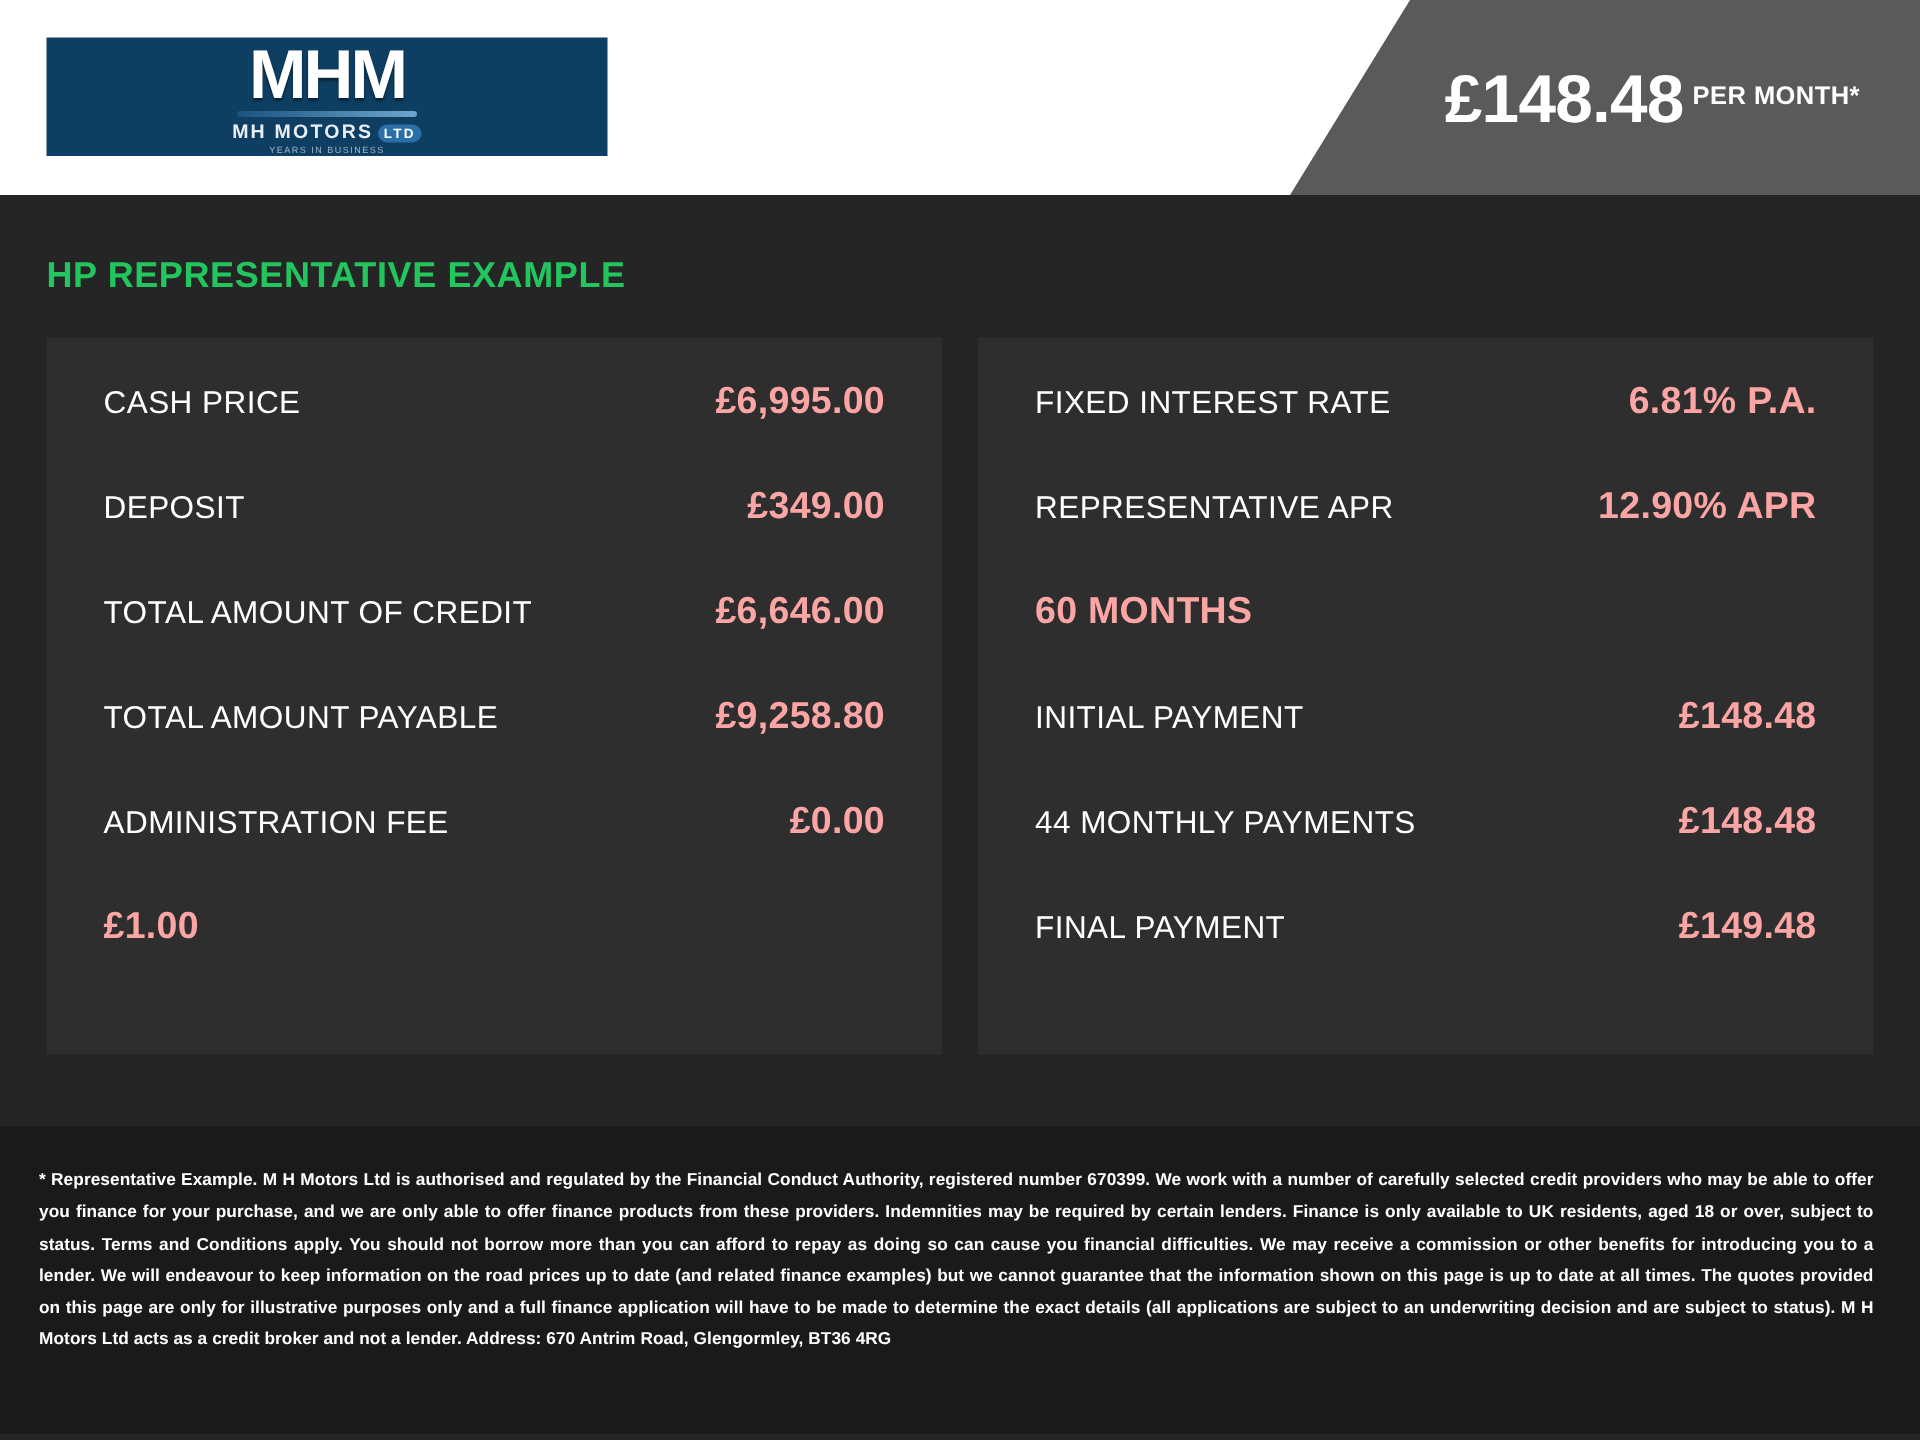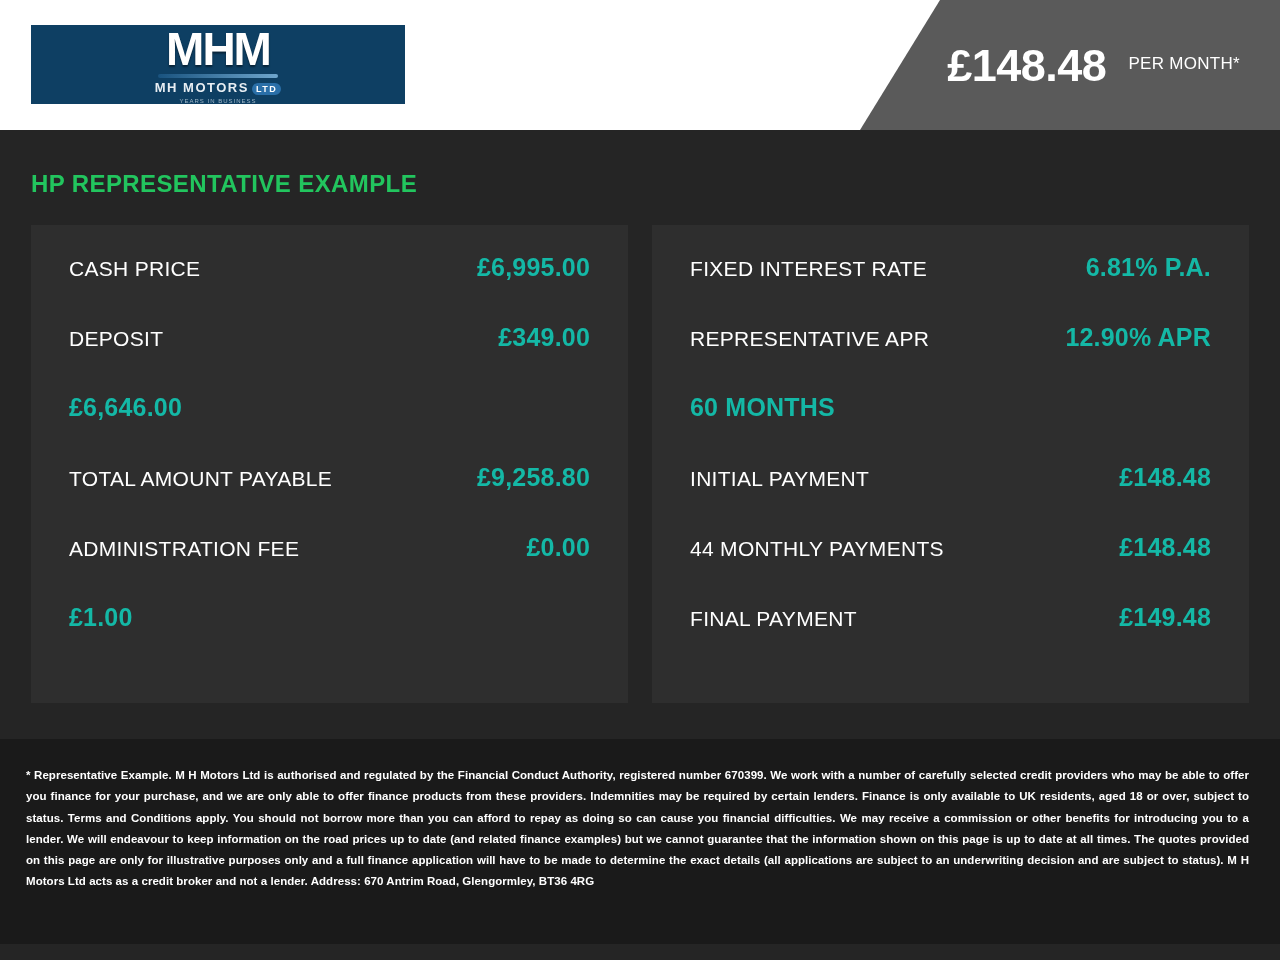--- a/index.html
+++ b/index.html
@@ -85,23 +85,23 @@
   }
   .price-amount {
     font-size: 45px;
     font-weight: bold;
     color: #ffffff;
     letter-spacing: -0.5px;
     line-height: 1;
   }
   .price-period {
     font-size: 17px;
-    font-weight: normal;
-    color: #ffffff;
-    margin-left: 22px;
+    font-weight: bold;
+    color: #ffffff;
+    margin-left: 6px;
     letter-spacing: 0.3px;
     padding-bottom: 2px;
   }
 
   
   .body-area {
     position: relative;
     width: 1280px;
     height: 625px;
     background: #252525;
@@ -133,29 +133,29 @@
   .row-label {
     font-size: 21px;
     font-weight: normal;
     color: #ffffff;
     letter-spacing: 0.3px;
     white-space: nowrap;
   }
   .row-value {
     font-size: 25px;
     font-weight: bold;
-    color: #14b8a6;
+    color: #fca5a5;
     letter-spacing: 0.2px;
     white-space: nowrap;
   }
 
   
   .footer {
     position: absolute;
-    left: 0; bottom: 16px;
+    left: 0; bottom: 4px;
     width: 1280px;
     height: 205px;
     background: #1a1a1a;
     padding: 26px 31px 0 26px;
   }
   .footer-text {
     font-size: 11.5px;
     line-height: 1.85;
     color: #ffffff;
     font-weight: bold;
@@ -192,20 +192,21 @@
       <div class="panel">
         <div class="row">
           <span class="row-label">CASH PRICE</span>
           <span class="row-value">£6,995.00</span>
         </div>
         <div class="row">
           <span class="row-label">DEPOSIT</span>
           <span class="row-value">£349.00</span>
         </div>
         <div class="row">
+          <span class="row-label">TOTAL AMOUNT OF CREDIT</span>
           <span class="row-value">£6,646.00</span>
         </div>
         <div class="row">
           <span class="row-label">TOTAL AMOUNT PAYABLE</span>
           <span class="row-value">£9,258.80</span>
         </div>
         <div class="row">
           <span class="row-label">ADMINISTRATION FEE</span>
           <span class="row-value">£0.00</span>
         </div>

